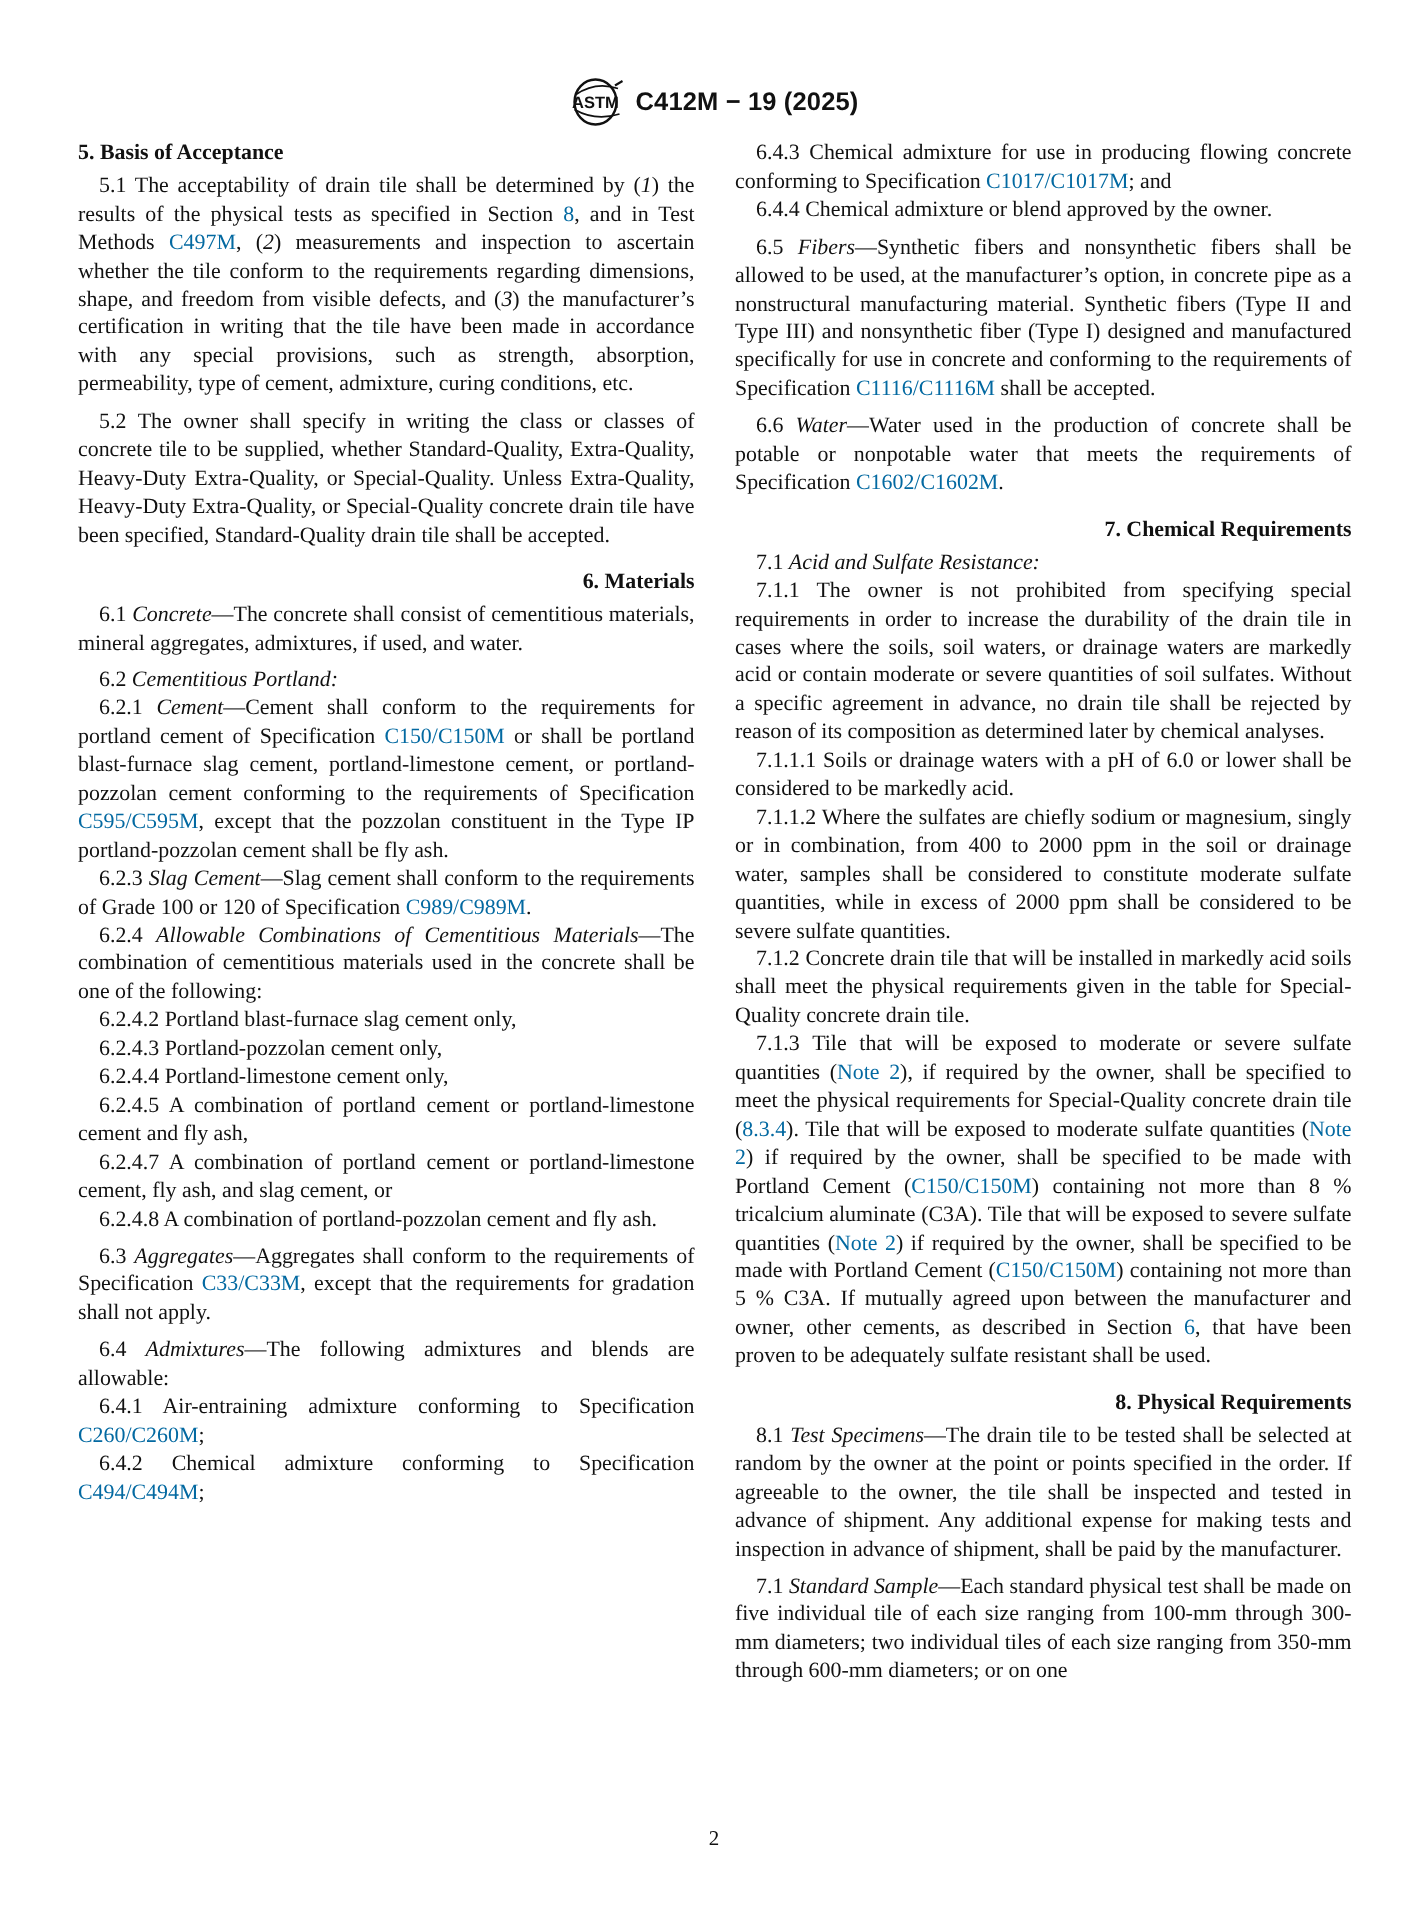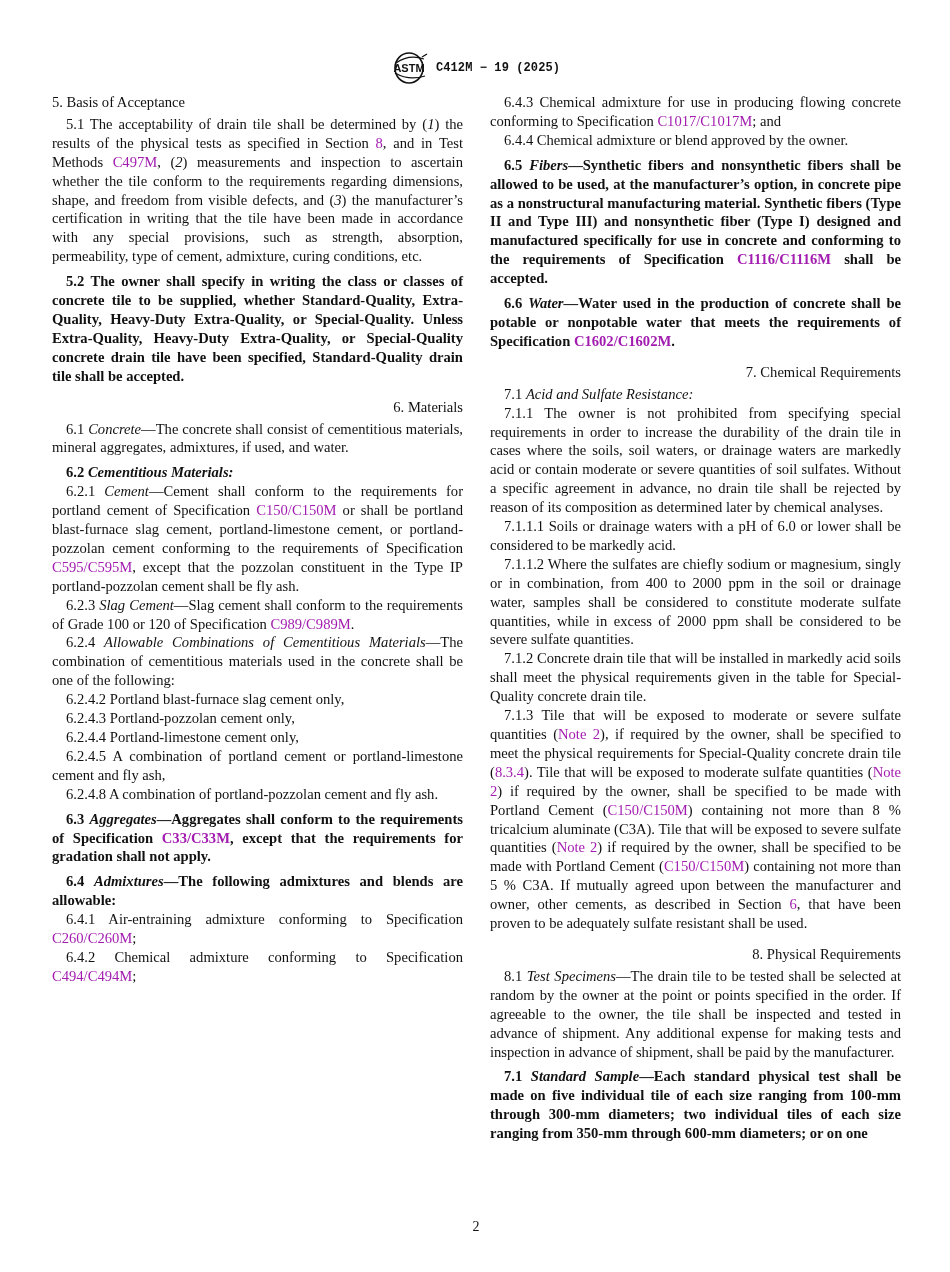--- a/index.html
+++ b/index.html
@@ -1,28 +1,28 @@
 <!DOCTYPE html>
 <html><head>
 <meta charset="utf-8">
 <style>
   html, body { margin: 0; padding: 0; background: #ffffff; }
   body { width: 950px; height: 1272px; position: relative; overflow: hidden; }
   .page { position: absolute; left: 1px; top: 0; width: 950px; height: 1272px; background: #fff; }
   .header { position: absolute; top: 50px; left: 0; width: 950px; height: 36px; display: flex; justify-content: center; align-items: center; }
   .logo { width: 36px; height: 34px; margin-right: 8px; }
-  .doc-id { font-family: Liberation Mono, monospace; font-weight: bold; font-size: 12px; color: #111; letter-spacing: 0.1px; }
+  .doc-id { font-family: Liberation Sans, sans-serif; font-weight: bold; font-size: 17px; color: #111; letter-spacing: 0.1px; }
   .col { position: absolute; top: 93px; width: 411px; font-family: "Liberation Serif", serif; font-size: 14.6px; line-height: 18.9px; color: #111; }
   .col.left { left: 51px; }
   .col.right { left: 489px; }
-  .h { font-weight: normal; font-size: 14.6px; margin: 0 0 3px 0; }
+  .h { font-weight: bold; font-size: 14.6px; margin: 0 0 3px 0; }
   .h.gap { margin-top: 12px; text-align: right; }
   p { margin: 0; text-align: justify; text-indent: 14px; hyphens: manual; }
-  p.gap { margin-top: 6px; font-weight: bold; }
-  .link { color: #a21caf; text-decoration: none; cursor: pointer; }
+  p.gap { margin-top: 6px; }
+  .link { color: #0369a1; text-decoration: none; cursor: pointer; }
   i { font-style: italic; }
   .page-num { position: absolute; top: 1219px; left: 0; width: 950px; text-align: center; font-family: "Liberation Serif", serif; font-size: 14px; color: #111; }
 </style>
 </head>
 <body>
 
 <div class="page">
   <div class="header">
     <svg class="logo" viewBox="0 0 36 34">
       <ellipse cx="17" cy="17" rx="14" ry="15" fill="none" stroke="#111" stroke-width="1.6"></ellipse>
@@ -33,28 +33,29 @@
     </svg>
     <span class="doc-id">C412M − 19 (2025)</span>
   </div>
 
   <div class="col left" id="left-col">
       <div class="h">5.  Basis of Acceptance</div>
       <p><span>5.1  The acceptability of drain tile shall be determined by (</span><i>1</i><span>) the results of the physical tests as specified in Section </span><a class="link">8</a><span>, and in Test Methods </span><a class="link">C497M</a><span>, (</span><i>2</i><span>) measurements and inspection to ascertain whether the tile conform to the requirements regard­ing dimensions, shape, and freedom from visible defects, and (</span><i>3</i><span>) the manufacturer’s certification in writing that the tile have been made in accordance with any special provisions, such as strength, absorption, permeability, type of cement, admixture, curing conditions, etc.</span></p>
       <p class="gap"><span>5.2  The owner shall specify in writing the class or classes of concrete tile to be supplied, whether Standard-Quality, Extra-Quality, Heavy-Duty Extra-Quality, or Special-Quality. Unless Extra-Quality, Heavy-Duty Extra-Quality, or Special-Quality concrete drain tile have been specified, Standard-Quality drain tile shall be accepted.</span></p>
       <div class="h gap">6.  Materials</div>
       <p><span>6.1 </span><i>Concrete</i><span>—The concrete shall consist of cementitious materials, mineral aggregates, admixtures, if used, and water.</span></p>
-      <p class="gap"><span>6.2 </span><i>Cementitious Materials:</i></p>
+      <p class="gap"><span>6.2 </span><i>Cementitious Portland:</i></p>
       <p><span>6.2.1 </span><i>Cement</i><span>—Cement shall conform to the requirements for portland cement of Specification </span><a class="link">C150/C150M</a><span> or shall be portland blast-furnace slag cement, portland-limestone cement, or portland-pozzolan cement conforming to the requirements of Specification </span><a class="link">C595/C595M</a><span>, except that the pozzolan con­stituent in the Type IP portland-pozzolan cement shall be fly ash.</span></p>
       <p><span>6.2.3 </span><i>Slag Cement</i><span>—Slag cement shall conform to the re­quirements of Grade 100 or 120 of Specification </span><a class="link">C989/C989M</a><span>.</span></p>
       <p><span>6.2.4 </span><i>Allowable Combinations of Cementitious Materials</i><span>—The combination of cementitious materials used in the concrete shall be one of the following:</span></p>
       <p><span>6.2.4.2  Portland blast-furnace slag cement only,</span></p>
       <p><span>6.2.4.3  Portland-pozzolan cement only,</span></p>
       <p><span>6.2.4.4  Portland-limestone cement only,</span></p>
       <p><span>6.2.4.5 A combination of portland cement or portland-limestone cement and fly ash,</span></p>
+      <p><span>6.2.4.7 A combination of portland cement or portland-limestone cement, fly ash, and slag cement, or</span></p>
       <p><span>6.2.4.8  A combination of portland-pozzolan cement and fly ash.</span></p>
       <p class="gap"><span>6.3 </span><i>Aggregates</i><span>—Aggregates shall conform to the require­ments of Specification </span><a class="link">C33/C33M</a><span>, except that the require­ments for gradation shall not apply.</span></p>
       <p class="gap"><span>6.4 </span><i>Admixtures</i><span>—The following admixtures and blends are allowable:</span></p>
       <p><span>6.4.1  Air-entraining admixture conforming to Specification </span><a class="link">C260/C260M</a><span>;</span></p>
       <p><span>6.4.2 Chemical admixture conforming to Specification </span><a class="link">C494/C494M</a><span>;</span></p>
     </div>
   <div class="col right" id="right-col">
       <p><span>6.4.3 Chemical admixture for use in producing flowing concrete conforming to Specification </span><a class="link">C1017/C1017M</a><span>; and</span></p>
       <p><span>6.4.4  Chemical admixture or blend approved by the owner.</span></p>
       <p class="gap"><span>6.5 </span><i>Fibers</i><span>—Synthetic fibers and nonsynthetic fibers shall be allowed to be used, at the manufacturer’s option, in concrete pipe as a nonstructural manufacturing material. Synthetic fibers (Type II and Type III) and nonsynthetic fiber (Type I) designed and manufactured specifically for use in concrete and conform­ing to the requirements of Specification </span><a class="link">C1116/C1116M</a><span> shall be accepted.</span></p>

